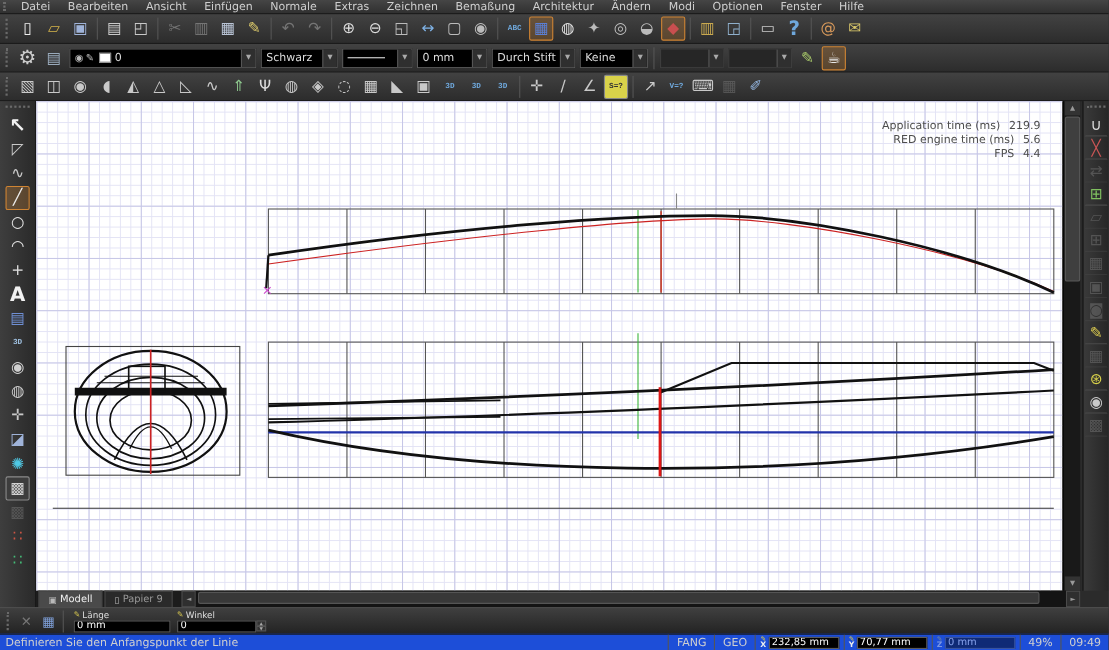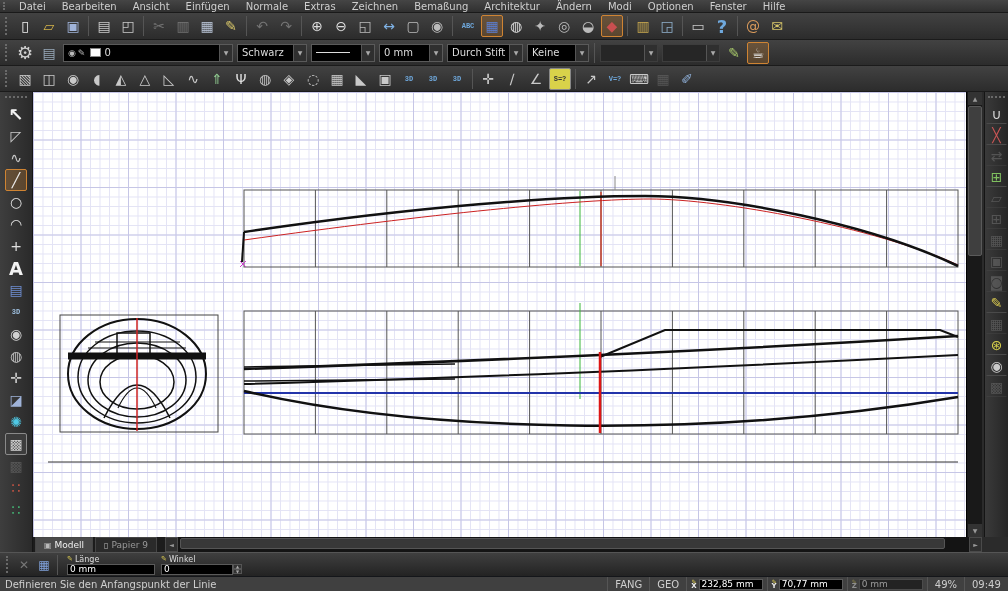--- a/index.html
+++ b/index.html
@@ -97,21 +97,21 @@
   .flabel { display:flex; align-items:center; gap:2px; font-size:8px; color:#ddd; line-height:9px; }
   .fpin { color:#d9c94f; font-size:7px; }
   .finput { width:88px; height:11px; background:#000; border:1px solid #5a5a5a; color:#fff;
     font-size:9px; padding:0 2px; font-family:"DejaVu Sans","Liberation Sans",sans-serif; }
   .winkwrap { display:flex; align-items:center; }
   .spinner { display:flex; flex-direction:column; width:9px; }
   .spinner span { height:5px; background:#333; border:1px solid #555; color:#aaa; font-size:4px;
     line-height:4px; text-align:center; }
 
   
-  .statusbar { position:absolute; left:0; top:576px; width:1008px; height:15px; background:#404040;
+  .statusbar { position:absolute; left:0; top:576px; width:1008px; height:15px; background:#1d4ed8;
     border-top:1px solid #14161a; display:flex; align-items:center; font-size:10px; color:#cfcfcf; }
   .smsg { padding-left:5px; }
   .scell { padding:0 7px; border-left:1px solid #555; height:100%; display:flex; align-items:center; }
   .scoord { display:flex; align-items:center; gap:2px; border-left:1px solid #555; padding:0 4px;
     height:100%; }
   .axico { display:flex; flex-direction:column; align-items:center; line-height:5px; }
   .axico i { font-style:normal; color:#d9c94f; font-size:6px; }
   .axico b { color:#eee; font-size:7px; font-weight:bold; }
   .sinput { width:64px; height:11px; background:#000; border:1px solid #5a5a5a; color:#fff;
     font-size:9px; padding:0 2px; font-family:"DejaVu Sans","Liberation Sans",sans-serif; }
@@ -290,20 +290,34 @@
         <span class="tbtn" style="color: rgb(159, 179, 217);">◪</span>
         <span class="tbtn" style="color: rgb(79, 201, 229);">✺</span>
         <span class="tbtn raised" style="color: rgb(208, 208, 208);">▩</span>
         <span class="tbtn disabled" style="color: rgb(136, 136, 136);">▩</span>
         <span class="tbtn" style="color: rgb(204, 85, 68);">∷</span>
         <span class="tbtn" style="color: rgb(68, 187, 119);">∷</span>
       </span>
   </div>
 
   <div class="canvas">
+    <div class="perf">
+      <div class="prow">
+          <span>Application time (ms)</span>
+          <span>219.9</span>
+        </div>
+      <div class="prow">
+          <span>RED engine time (ms)</span>
+          <span>5.6</span>
+        </div>
+      <div class="prow">
+          <span>FPS</span>
+          <span>4.4</span>
+        </div>
+    </div>
 
     <svg width="933" height="445" viewBox="33 92 933 445">
 
       <line x1="48" y1="462" x2="958" y2="462" stroke="#333" stroke-width="1"></line>
 
       <g>
         <rect x="244" y="190" width="714" height="77" fill="none" stroke="#555" stroke-width="1"></rect>
         <g id="st-top">
             <line x1="315.4" x2="315.4" y1="190" y2="267" stroke="#555" stroke-width="1"></line>
             <line x1="386.8" x2="386.8" y1="190" y2="267" stroke="#555" stroke-width="1"></line>

